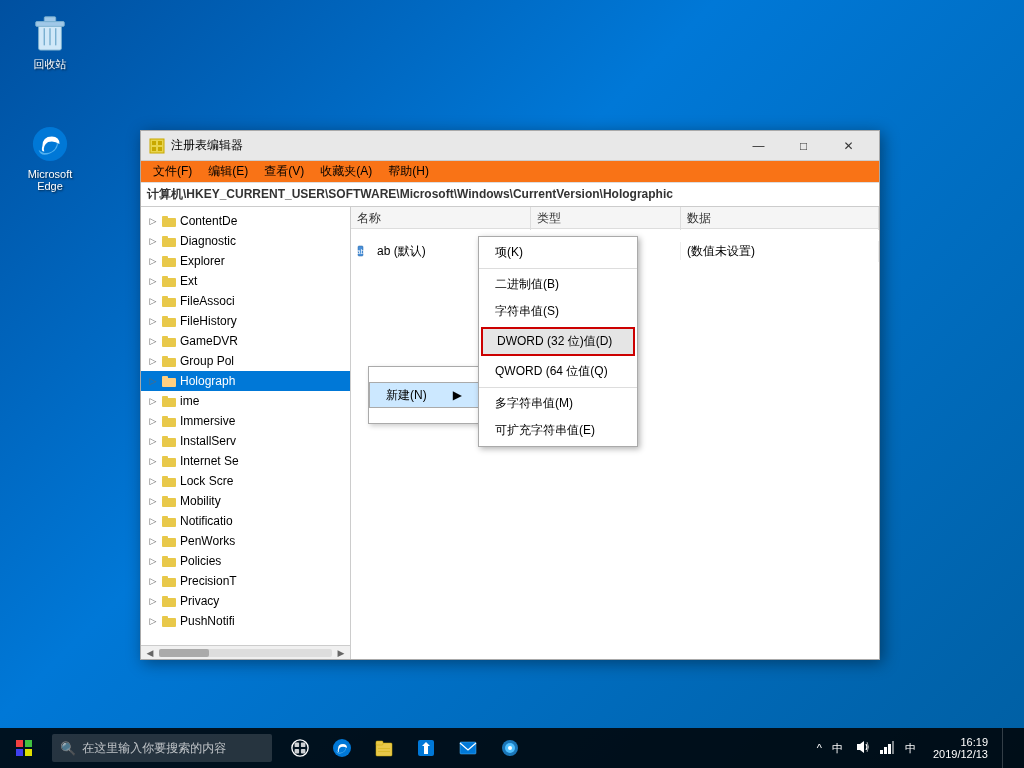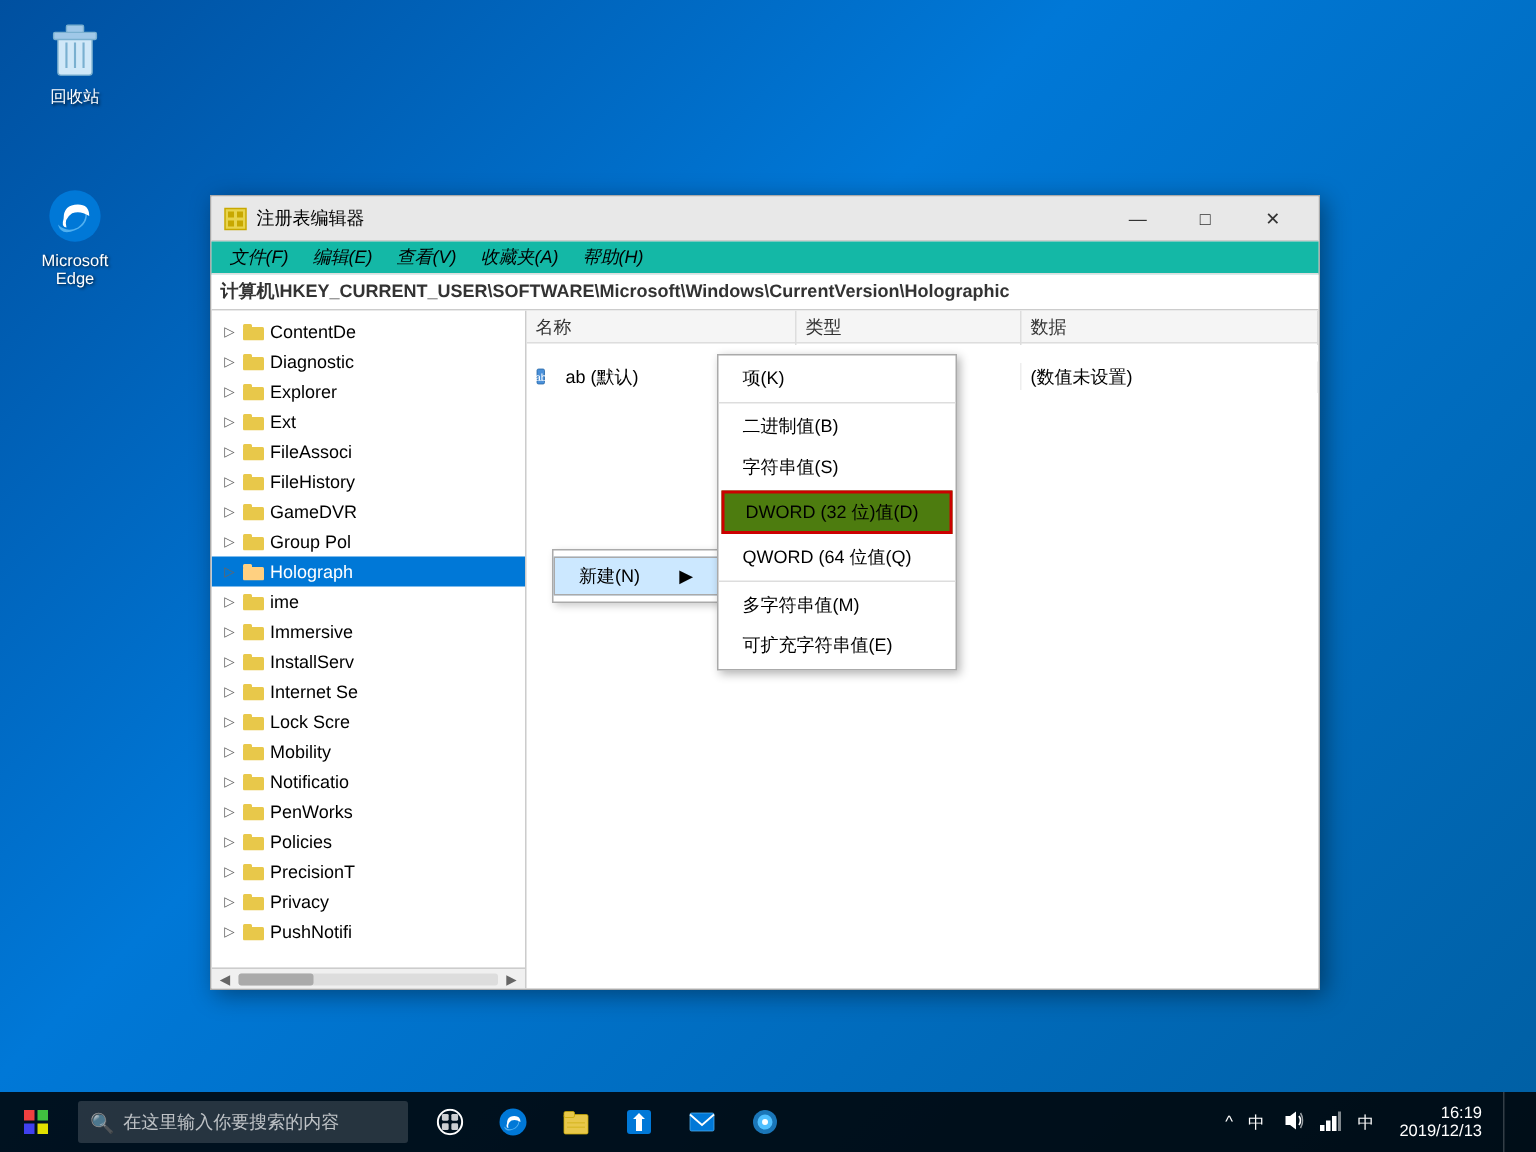--- a/index.html
+++ b/index.html
@@ -190,27 +190,26 @@
       align-items: center;
       justify-content: center;
       cursor: pointer;
       font-size: 12px;
       color: #333;
     }
 
     
     .menu-bar {
       height: 22px;
-      background: #14b8a6;
+      background: #f97316;
       display: flex;
       align-items: center;
       padding: 0 4px;
       border-bottom: 1px solid #ddd;
       flex-shrink: 0;
-      font-style: italic;
     }
     .menu-item {
       padding: 2px 8px;
       cursor: pointer;
       font-size: 12px;
       color: #000;
     }
 
     
     .address-bar {
@@ -680,40 +679,40 @@
             </div>
             <div class="reg-cell">REG_SZ</div>
             <div class="reg-cell">(数值未设置)</div>
           </div>
         </div>
       </div>
     </div>
   </div>
 
   <div style="position:absolute;top:366px;left:368px;z-index:501;">
-    <div style="background:white;border:1px solid #aaa;padding:4px 0;min-width:110px;box-shadow:2px 2px 5px rgba(0,0,0,0.2);text-align:center;">
+    <div style="background:white;border:1px solid #aaa;padding:15px 0;min-width:110px;box-shadow:2px 2px 5px rgba(0,0,0,0.2);text-align:center;">
       <div class="new-btn new-btn-selected">
         <span>新建(N)</span>
         <span style="margin-left:auto;">▶</span>
       </div>
     </div>
   </div>
 
   <div class="context-submenu">
     <div class="ctx-item">
       <span>项(K)</span>
     </div>
     <div class="ctx-sep"></div>
     <div class="ctx-item">
       <span>二进制值(B)</span>
     </div>
     <div class="ctx-item">
       <span>字符串值(S)</span>
     </div>
-    <div class="ctx-item dword-item" style="background:#4d7c0f;border:2px solid #cc0000;margin:2px 2px;padding:4px 14px;">
+    <div class="ctx-item dword-item" style="background:#e5e5e5;border:2px solid #cc0000;margin:2px 2px;padding:4px 14px;">
       <span>DWORD (32 位)值(D)</span>
     </div>
     <div class="ctx-item">
       <span>QWORD (64 位值(Q)</span>
     </div>
     <div class="ctx-sep"></div>
     <div class="ctx-item">
       <span>多字符串值(M)</span>
     </div>
     <div class="ctx-item">

